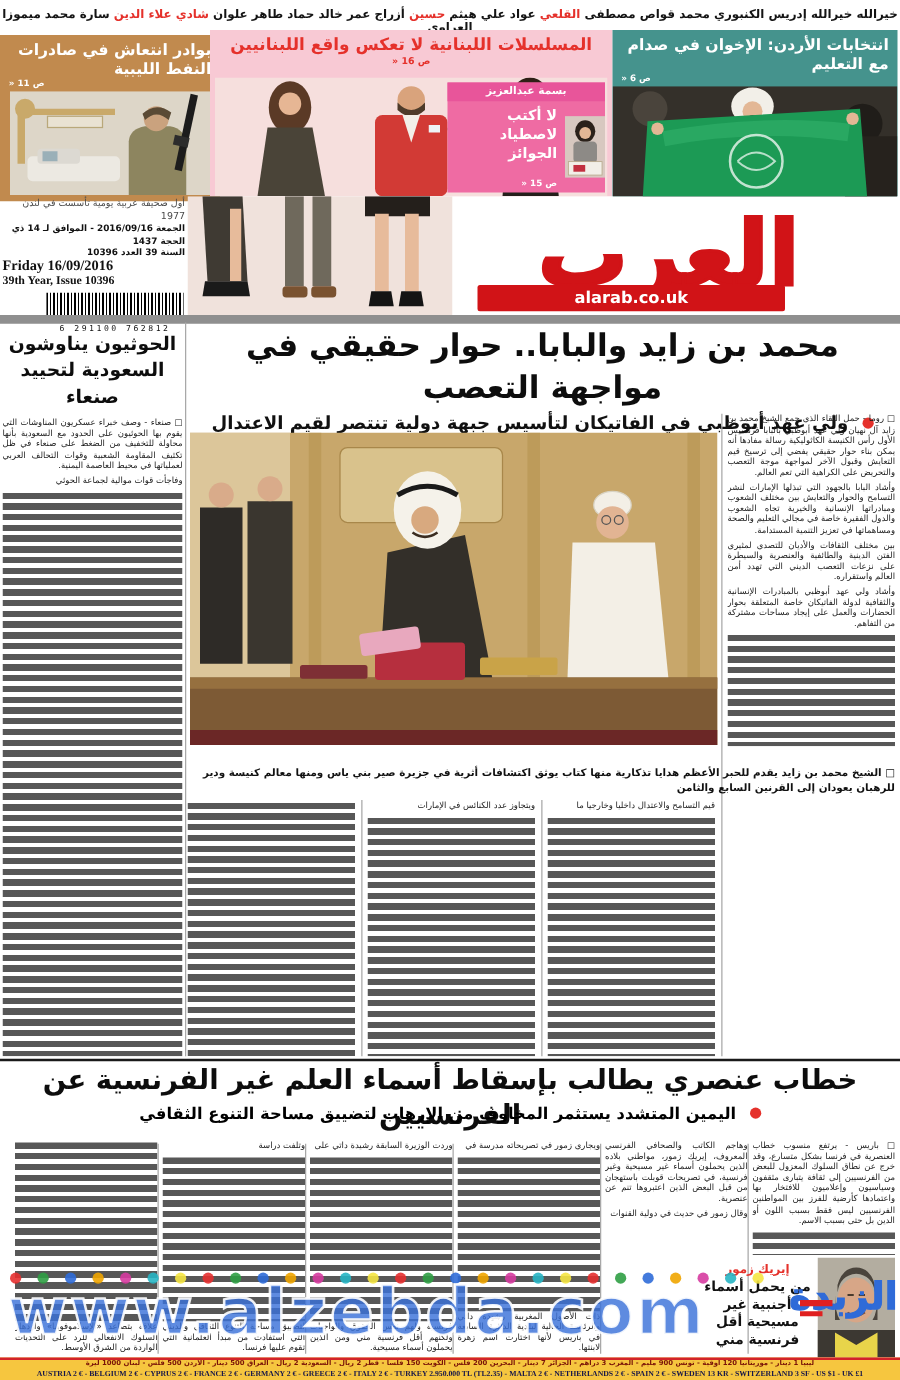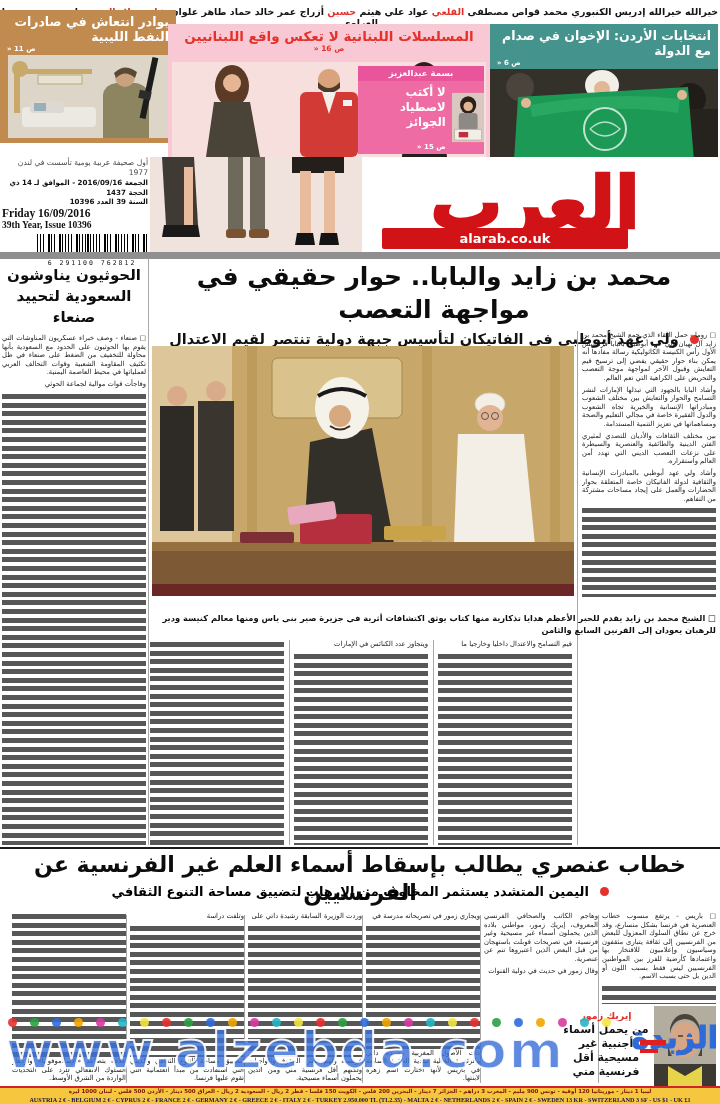--- a/index.html
+++ b/index.html
@@ -6,21 +6,21 @@
   .page{position:relative;width:720px;height:1104px;background:#ffffff;overflow:hidden;
         font-family:"DejaVu Sans",sans-serif;direction:rtl;}
   .abs{position:absolute;}
   
   .byline{left:0;top:0;width:720px;height:24px;text-align:center;font-size:9.5px;
           font-weight:bold;padding-top:6px;box-sizing:border-box;letter-spacing:.2px;}
   
   .box{overflow:hidden;}
   .banner-headline{font-weight:bold;color:#fff;font-size:12.5px;line-height:15px;padding:4px 7px 0 7px;}
   .pageref{font-size:7px;font-weight:bold;color:#fff;padding:1px 7px 2px 7px;text-align:left;}
-  #box-libya{left:0;top:10px;width:176px;height:133px;background:#c18a4e;}
+  #box-libya{left:0;top:28px;width:176px;height:133px;background:#c18a4e;}
   #box-jordan{left:490px;top:24px;width:228px;height:133px;background:#45938d;}
   #box-lebanon{left:168px;top:24px;width:322px;height:133px;background:#f8c9d4;}
   .leb-head{color:#e5312b;font-size:13.5px;font-weight:bold;text-align:center;padding-top:4px;line-height:16px;}
   .leb-page{color:#e5312b;font-size:7.5px;font-weight:bold;text-align:center;}
   .leb-inner{position:absolute;left:190px;top:42px;width:126px;height:88px;background:#ef6ba3;}
   .inner-strip{background:#e8559a;color:#fff;font-size:8.5px;font-weight:bold;text-align:center;height:15px;line-height:15px;}
   .inner-body{display:flex;height:73px;}
   .inner-quote{color:#fff;font-size:11.5px;font-weight:bold;text-align:right;padding:4px 6px 0 0;line-height:15px;flex:1;}
   .inner-page{color:#fff;font-size:7px;font-weight:bold;}
   
@@ -144,21 +144,21 @@
         </svg>
         <div style="display:flex;flex-direction:column;">
           <div class="inner-quote">لا أكتب لاصطياد الجوائز</div>
           <div class="inner-page" style="padding:0 6px 3px 0;">ص 15 «</div>
         </div>
       </div>
     </div>
   </div>
 
   <div class="abs box" id="box-jordan">
-    <div class="banner-headline">انتخابات الأردن: الإخوان في صدام مع الدولة</div>
+    <div class="banner-headline">انتخابات الأردن: الإخوان في صدام مع التعليم</div>
     <div class="pageref">ص 6 «</div>
     <svg width="228" height="92" viewBox="0 0 228 92">
       <rect width="228" height="92" fill="#34302a"></rect>
       <circle cx="30" cy="18" r="14" fill="#4a443c"></circle>
       <circle cx="200" cy="30" r="16" fill="#201d19"></circle>
       <rect x="186" y="40" width="42" height="52" fill="#26221d"></rect>
       <ellipse cx="112" cy="16" rx="17" ry="15" fill="#f2efe8"></ellipse>
       <circle cx="112" cy="20" r="8" fill="#e3b795"></circle>
       <ellipse cx="112" cy="25" rx="3" ry="2" fill="#6b3b30"></ellipse>
       <polygon points="28,28 198,18 204,92 24,92" fill="#1c9a55"></polygon>

